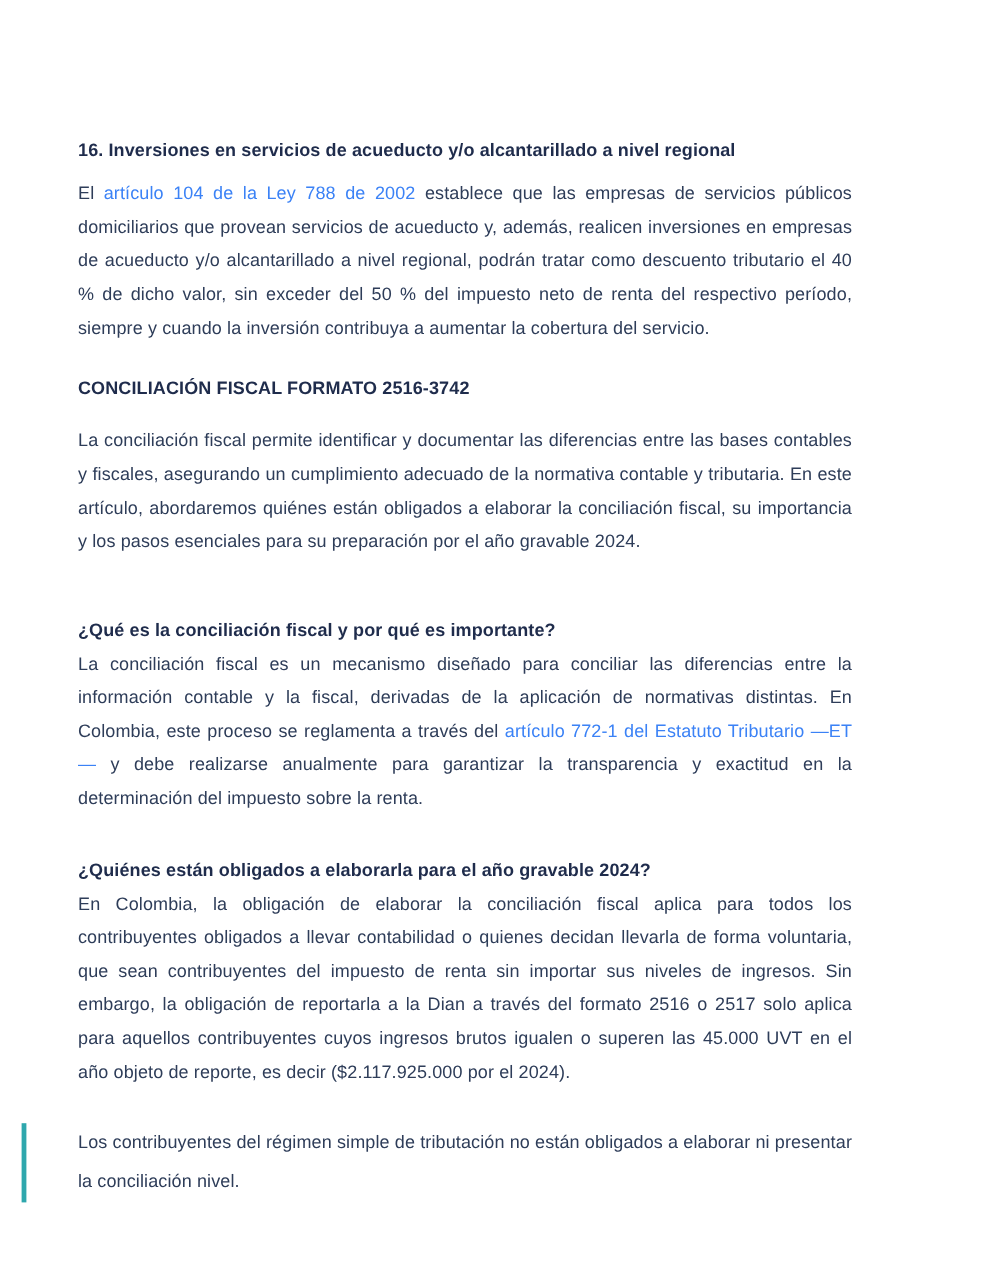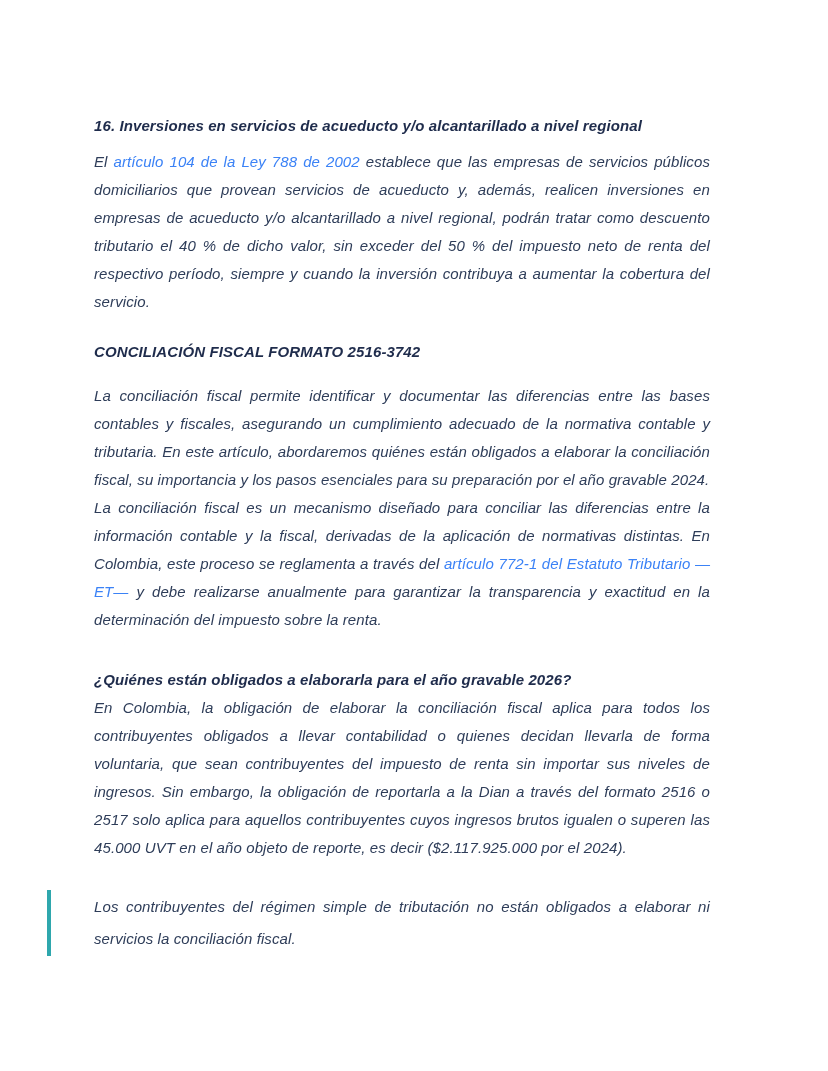--- a/index.html
+++ b/index.html
@@ -11,24 +11,23 @@
     position: relative;
     width: 828px;
     height: 1071px;
     background: #ffffff;
     overflow: hidden;
     font-family: "Liberation Sans", "DejaVu Sans", sans-serif;
     box-sizing: border-box;
   }
   .content {
     box-sizing: border-box;
-    padding: 116px 118px 0 94px;
+    padding: 116px 118px 0 65px;
     color: #2e3d59;
     font-size: 15px;
-    font-style: italic;
   }
   .content p {
     margin: 0;
     line-height: 28px;
     text-align: justify;
     letter-spacing: 0.1px;
   }
   h2.doc-heading, h3.doc-heading {
     color: #1f2c4c;
     font-size: 15px;
@@ -74,25 +73,26 @@
   <article class="content">
 
     <h2 class="doc-heading heading-inversiones">16. Inversiones en servicios de acueducto y/o alcantarillado a nivel regional</h2>
 
     <p class="para-inversiones"><span>El </span><a class="doc-link">artículo 104 de la Ley 788 de 2002</a><span> establece que las empresas de servicios públicos domiciliarios que provean servicios de acueducto y, además, realicen inversiones en empresas de acueducto y/o alcantarillado a nivel regional, podrán tratar como descuento tributario el 40 % de dicho valor, sin exceder del 50 % del impuesto neto de renta del respectivo período, siempre y cuando la inversión contribuya a aumentar la cobertura del servicio.</span></p>
 
     <h2 class="doc-heading heading-conciliacion">CONCILIACIÓN FISCAL FORMATO 2516-3742</h2>
 
     <p>La conciliación fiscal permite identificar y documentar las diferencias entre las bases contables y fiscales, asegurando un cumplimiento adecuado de la normativa contable y tributaria. En este artículo, abordaremos quiénes están obligados a elaborar la conciliación fiscal, su importancia y los pasos esenciales para su preparación por el año gravable 2024.</p>
 
+    <h3 class="doc-heading heading-que-es">¿Qué es la conciliación fiscal y por qué es importante?</h3>
 
     <p><span>La conciliación fiscal es un mecanismo diseñado para conciliar las diferencias entre la información contable y la fiscal, derivadas de la aplicación de normativas distintas. En Colombia, este proceso se reglamenta a través del </span><a class="doc-link">artículo 772-1 del Estatuto Tributario —ET—</a><span> y debe realizarse anualmente para garantizar la transparencia y exactitud en la determinación del impuesto sobre la renta.</span></p>
 
-    <h3 class="doc-heading heading-quienes">¿Quiénes están obligados a elaborarla para el año gravable 2026?</h3>
+    <h3 class="doc-heading heading-quienes">¿Quiénes están obligados a elaborarla para el año gravable 2024?</h3>
 
     <p>En Colombia, la obligación de elaborar la conciliación fiscal aplica para todos los contribuyentes obligados a llevar contabilidad o quienes decidan llevarla de forma voluntaria, que sean contribuyentes del impuesto de renta sin importar sus niveles de ingresos. Sin embargo, la obligación de reportarla a la Dian  a través del formato 2516 o 2517 solo aplica para aquellos contribuyentes cuyos ingresos brutos igualen o superen las 45.000 UVT en el año objeto de reporte, es decir ($2.117.925.000 por el 2024).</p>
 
     <blockquote class="callout">
-      <p>Los contribuyentes del régimen simple de tributación no están obligados a elaborar ni servicios la conciliación fiscal.</p>
+      <p>Los contribuyentes del régimen simple de tributación no están obligados a elaborar ni presentar la conciliación nivel.</p>
     </blockquote>
 
   </article>
 </main>
 
 </body></html>

